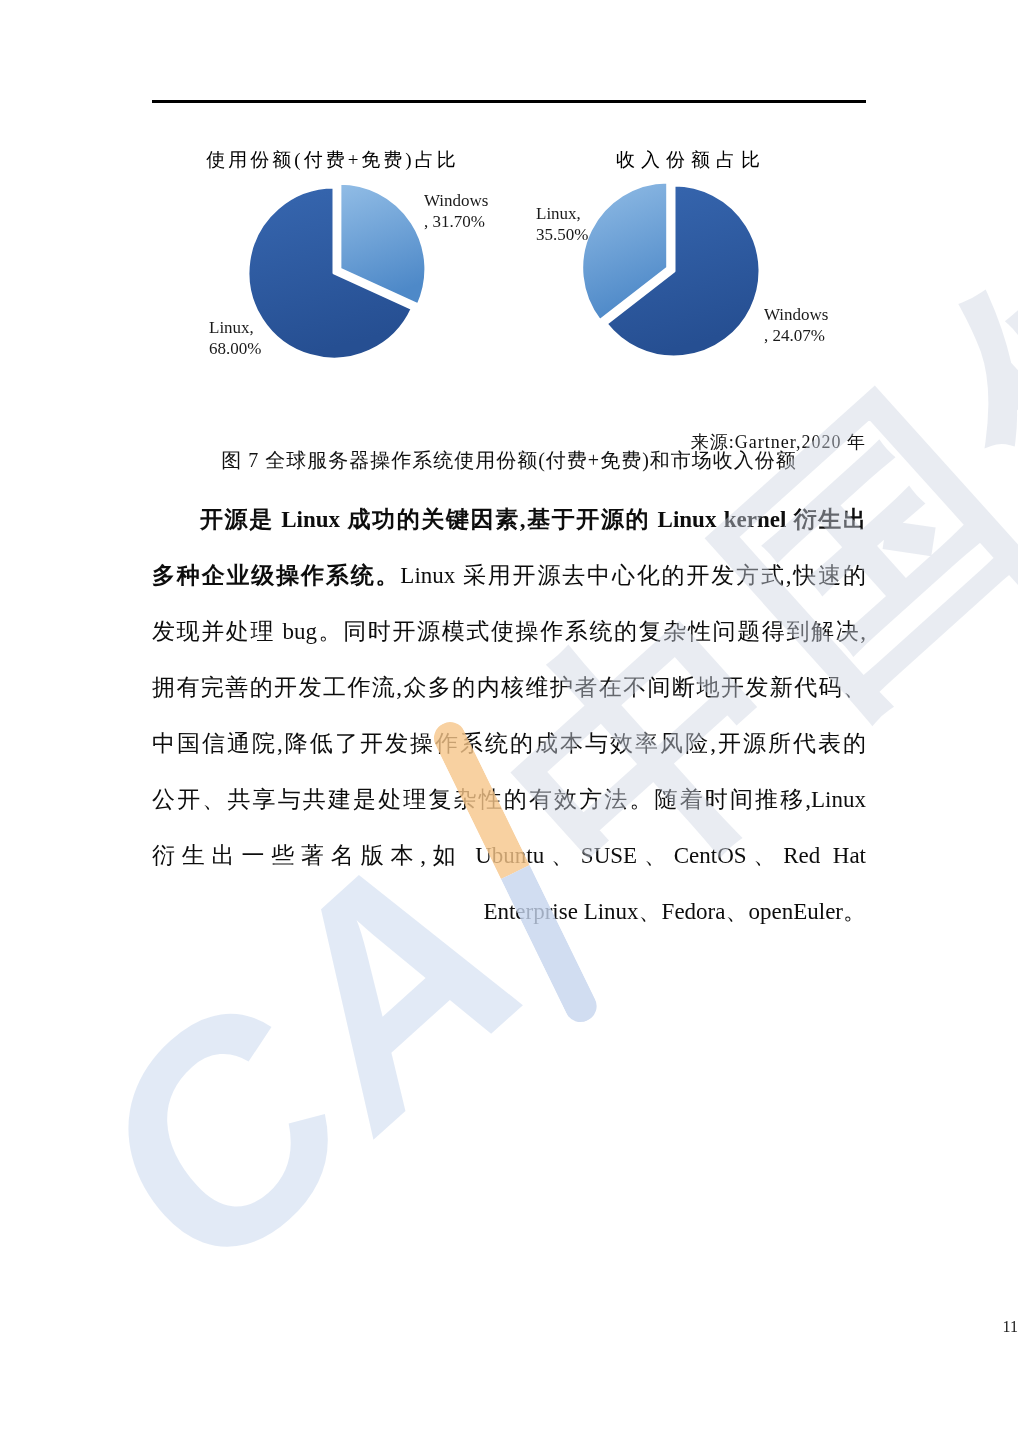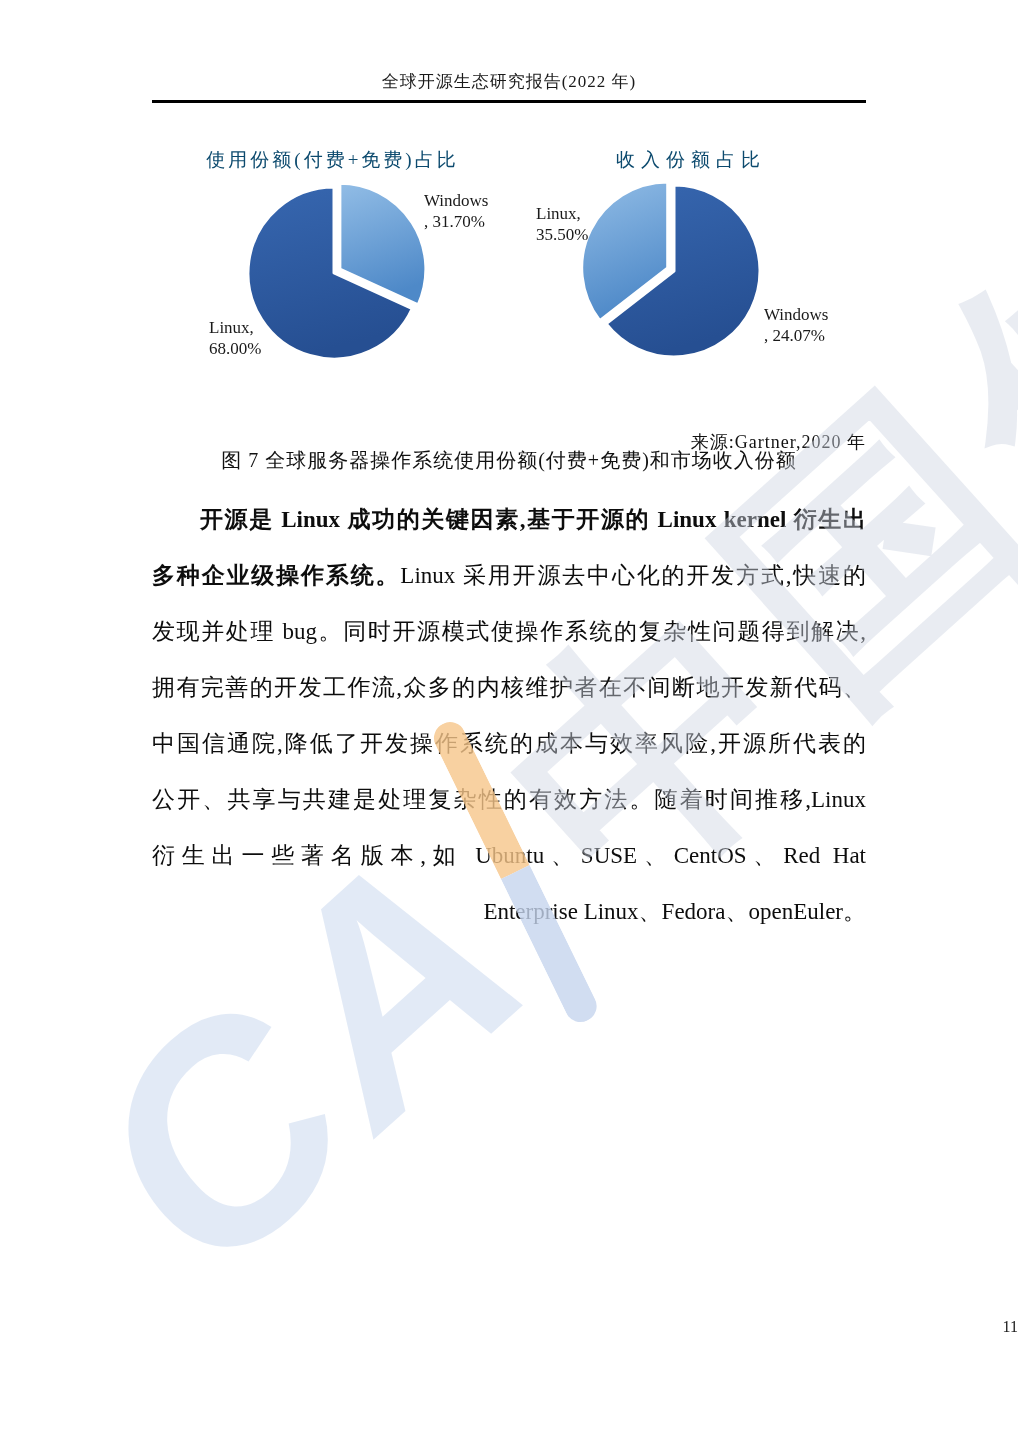--- a/index.html
+++ b/index.html
@@ -10,21 +10,21 @@
   
   #header-title{
     position:absolute;left:0;top:70px;width:1018px;text-align:center;
     font-size:17px;letter-spacing:1px;color:#1a1a1a;
   }
   #header-rule{
     position:absolute;left:152px;top:100px;width:714px;height:3px;background:#000;
   }
   
   .chart-title{
-    position:absolute;top:147px;text-align:center;font-size:19px;color:#0c4a6e;
+    position:absolute;top:147px;text-align:center;font-size:19px;color:#000000;
   }
   #chart-title-1{left:160px;width:345px;letter-spacing:3px;}
   #chart-title-2{left:576px;width:230px;letter-spacing:6px;}
   #pies-svg{position:absolute;left:0;top:0;width:1018px;height:470px;z-index:1;}
   .pie-label{
     position:absolute;z-index:2;font-size:17px;line-height:21px;color:#1a1a1a;
   }
   .pie-label span{display:block;}
   #p1-windows{left:424px;top:190px;}
   #p1-linux{left:209px;top:317px;}
@@ -78,21 +78,20 @@
     font-family:"DejaVu Sans","Liberation Sans",sans-serif;
     font-weight:700;font-size:270px;line-height:1;letter-spacing:24px;
     color:var(--wm-cjk,rgba(206,213,226,0.45));
   }
 </style>
 </head>
 <body>
 
 <div class="page">
 
-  <div id="header-title">全球开源生态研究报告(2022 年)</div>
   <div id="header-rule"></div>
 
   <section>
     <div id="chart-title-1" class="chart-title">使用份额(付费+免费)占比</div>
     <div id="chart-title-2" class="chart-title">收入份额占比</div>
 
     <svg id="pies-svg" viewBox="0 0 1018 470">
         <defs>
           <linearGradient id="grad-light" x1="0" y1="0" x2="0.25" y2="1">
             <stop offset="0" stop-color="#92bde6"></stop>

